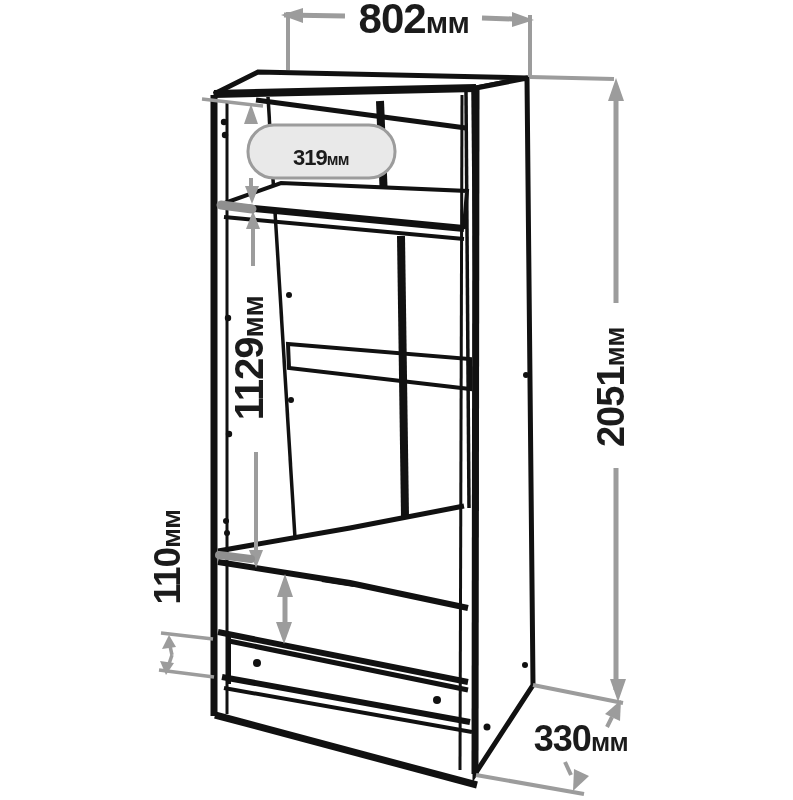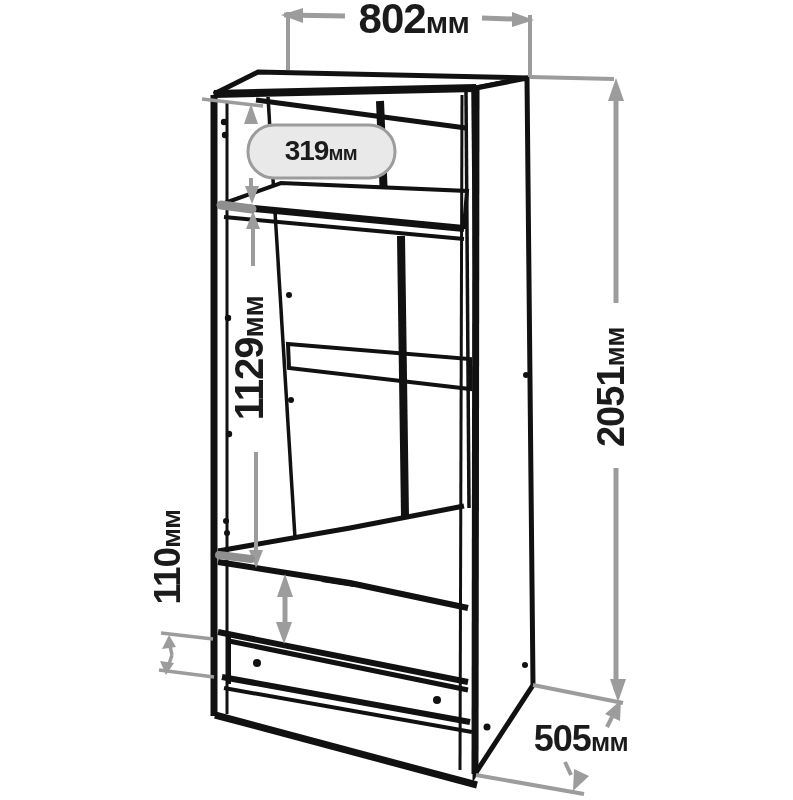--- a/index.html
+++ b/index.html
@@ -182,34 +182,34 @@
       <polygon class="gryf" points="573,791 589,776 574,769"></polygon>
     </g>
 
     <rect class="pill" x="248" y="125" width="147" height="53" rx="26" stroke-width="3"></rect>
   </svg>
 
   <div class="dim-label" style="left:414px;top:19px;font-size:42px;">
     <span class="num">802</span><span class="unit">мм</span>
   </div>
 
-  <div class="dim-label" style="left:321px;top:151px;font-size:28px;">
+  <div class="dim-label" style="left:321px;top:158px;font-size:22px;">
     <span class="num">319</span><span class="unit">мм</span>
   </div>
 
   <div class="dim-label rot" style="left:249px;top:358px;font-size:40px;">
     <span class="num">1129</span><span class="unit">мм</span>
   </div>
 
   <div class="dim-label rot" style="left:167px;top:557px;font-size:37px;">
     <span class="num">110</span><span class="unit">мм</span>
   </div>
 
 
   <div class="dim-label rot" style="left:611px;top:387px;font-size:38px;">
     <span class="num">2051</span><span class="unit">мм</span>
   </div>
 
   <div class="dim-label" style="left:581px;top:739px;font-size:36px;">
-    <span class="num">505</span><span class="unit">мм</span>
+    <span class="num">330</span><span class="unit">мм</span>
   </div>
 
 </div>
 
 </body></html>

